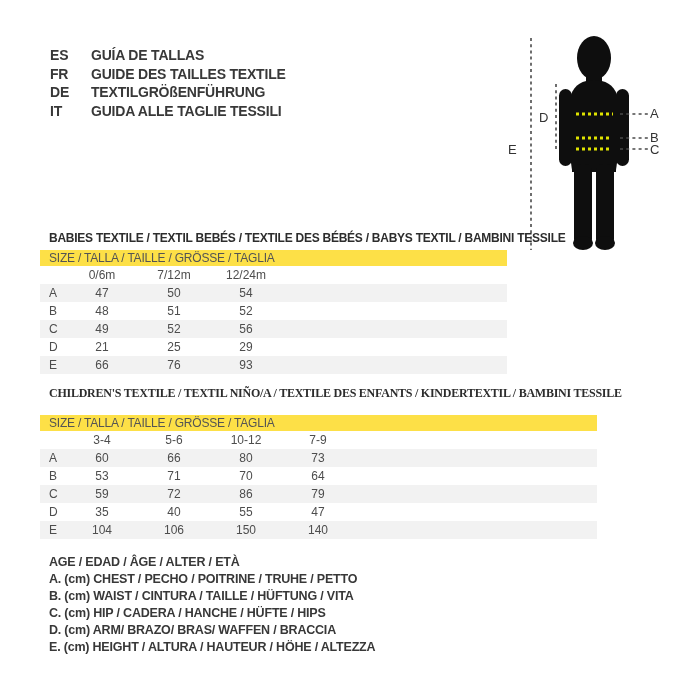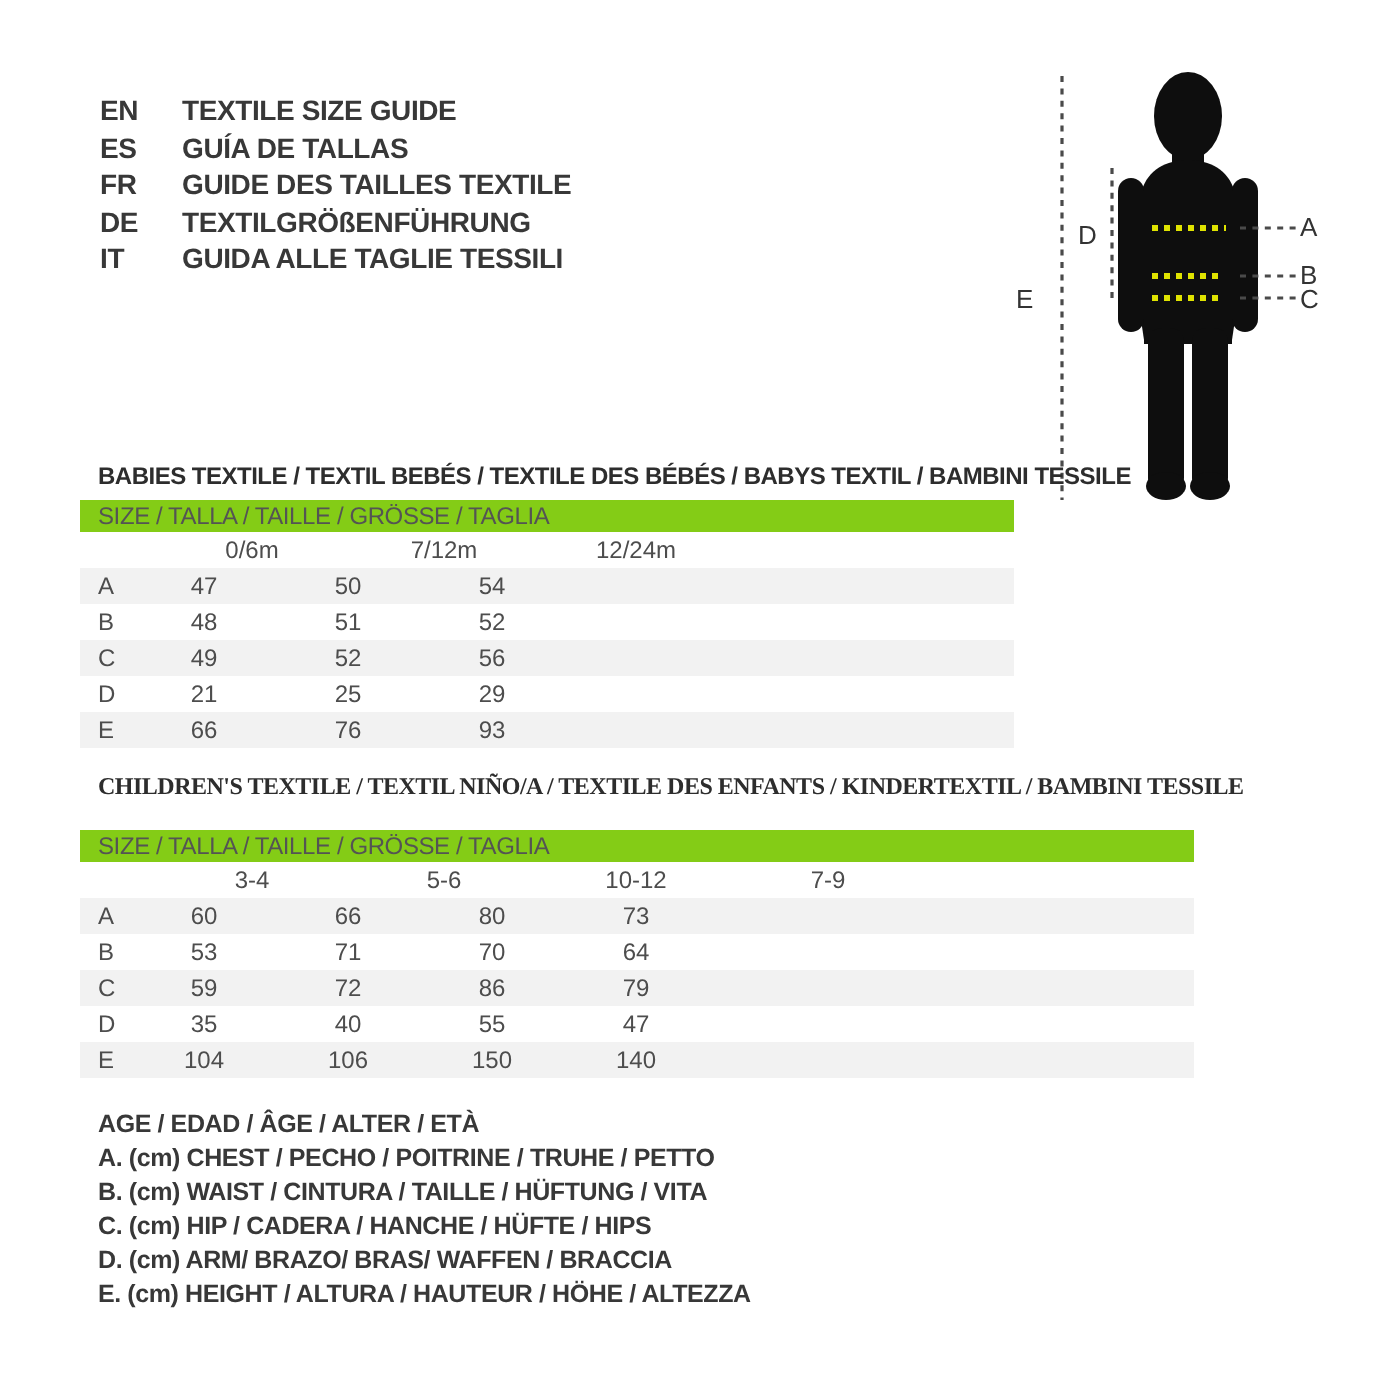--- a/index.html
+++ b/index.html
@@ -33,53 +33,49 @@
   .heading-babies { left: 49px; top: 231px; }
   .heading-children { left: 49px; top: 386px; font-family: Liberation Serif, serif; }
 
   
   .size-table { background: #ffffff; }
   .table-babies { left: 40px; top: 250px; width: 467px; }
   .table-children { left: 40px; top: 415px; width: 557px; }
 
   .size-header-bar {
     height: 16px; line-height: 16px;
-    background: #84cc16; color: #545454;
+    background: #fde047; color: #545454;
     font-size: 12px; letter-spacing: -0.2px;
     padding-left: 9px; white-space: nowrap;
   }
   .t-row { display: grid; height: 18px; line-height: 18px; font-size: 12px; color: #4d4d4d; }
   .cols-3 { grid-template-columns: 26px 72px 72px 72px; }
   .cols-4 { grid-template-columns: 26px 72px 72px 72px 72px; }
   .t-row .lbl { padding-left: 9px; text-align: left; }
   .t-row .val { text-align: center; }
-  .t-row.head { color: #4d4d4d; gap: 24px; }
+  .t-row.head { color: #4d4d4d; }
   .t-row.stripe { background: #f2f2f2; }
 
   
   .legend { left: 49px; top: 554px; }
   .legend-line {
     height: 17px; line-height: 17px;
     font-size: 12.5px; font-weight: bold; letter-spacing: -0.2px;
     color: #383838; white-space: nowrap;
   }
 
   svg text {
     font-family: "Liberation Sans", "DejaVu Sans", sans-serif;
     font-size: 13px; fill: #333333;
   }
 </style>
 </head>
 <body>
 
 <div class="abs lang-list">
-  <div class="lang-row">
-    <span>EN</span>
-    <span>TEXTILE SIZE GUIDE</span>
-  </div>
   <div class="lang-row">
     <span>ES</span>
     <span>GUÍA DE TALLAS</span>
   </div>
   <div class="lang-row">
     <span>FR</span>
     <span>GUIDE DES TAILLES TEXTILE</span>
   </div>
   <div class="lang-row">
     <span>DE</span>

